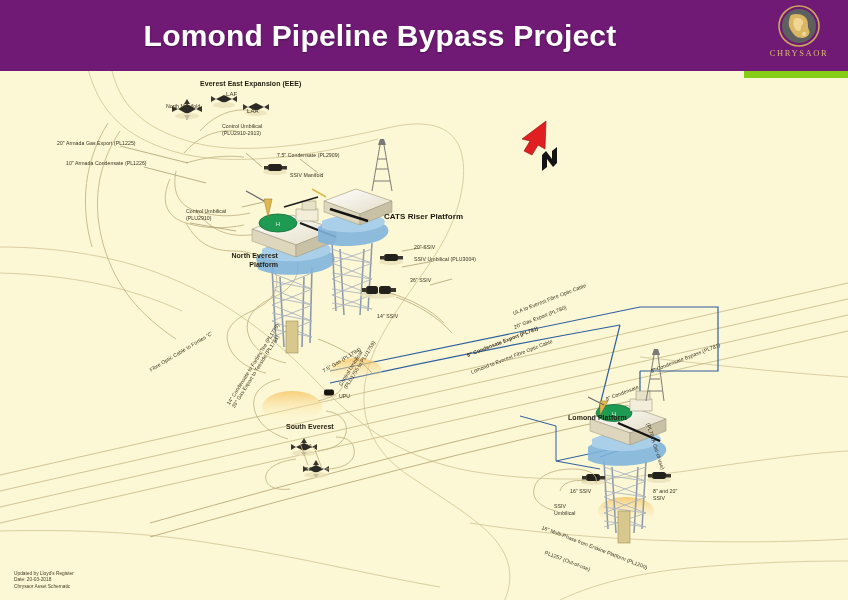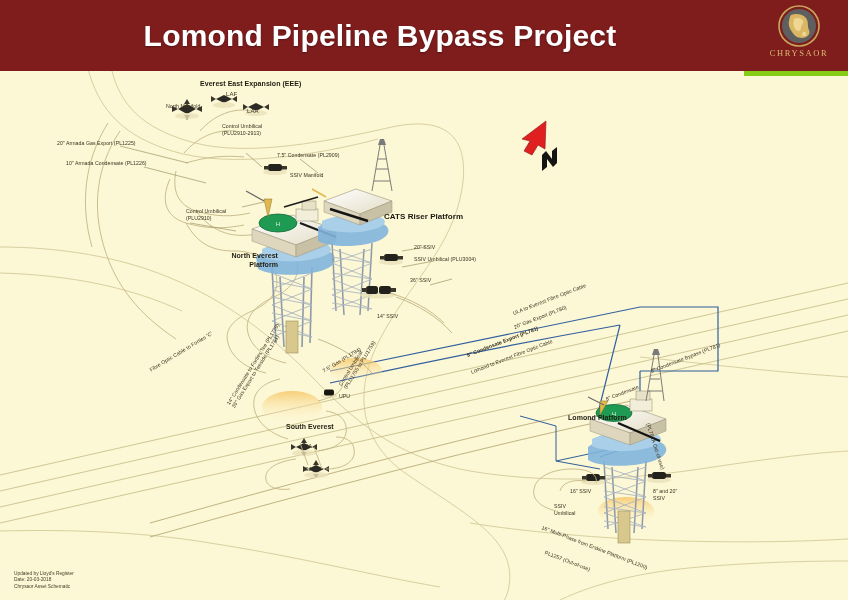--- a/index.html
+++ b/index.html
@@ -7,22 +7,22 @@
     width:848px;height:600px;overflow:hidden;
     background:#fcf7d4;
     font-family:"Liberation Sans", sans-serif;
     position:relative;
   }
   #root{position:relative;width:848px;height:600px;overflow:hidden;background:#fcf7d4;}
 
   
   .header{
     position:absolute;left:0;top:0;width:848px;height:71px;
-    background:#7f1d1d;
-    border-bottom:5px solid #84cc16;
+    background:#701a75;
+    border-bottom:7px solid #84cc16;
   }
   .header-title{
     position:absolute;left:0;top:0;width:760px;height:71px;
     display:flex;align-items:center;justify-content:center;
     color:#ffffff;font-size:30px;font-weight:bold;
     letter-spacing:.2px;
     text-shadow:0 1px 2px rgba(0,0,0,.35);
   }
   .logo{
     position:absolute;right:10px;top:5px;width:78px;height:62px;

